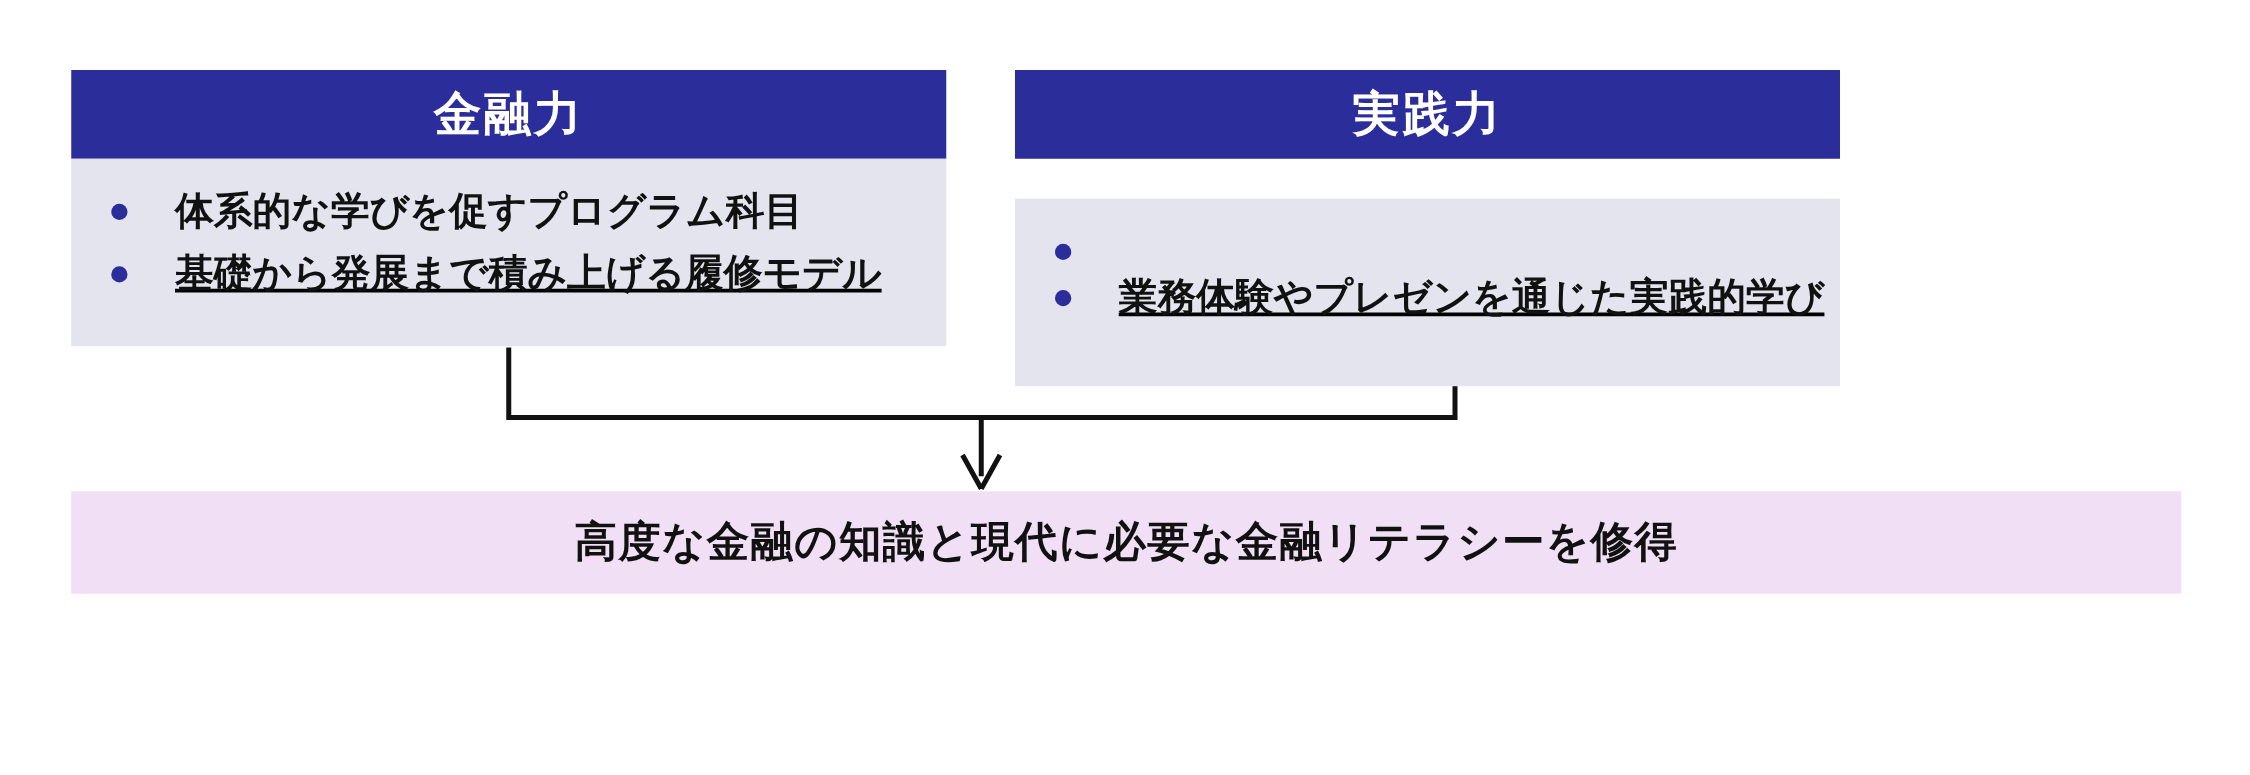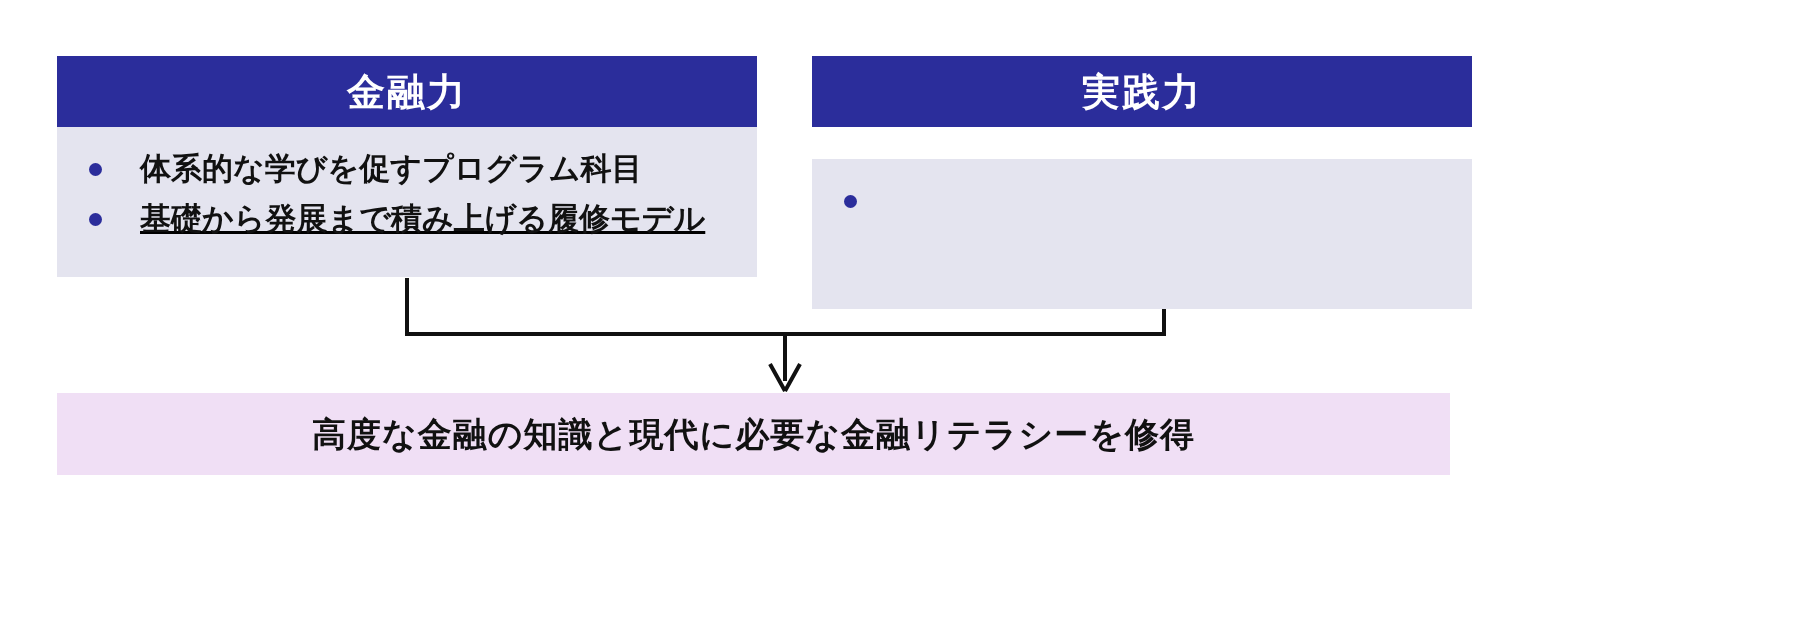--- a/index.html
+++ b/index.html
@@ -87,21 +87,21 @@
     width: 1800px;
     height: 620px;
     pointer-events: none;
   }
 
   
   #result-box {
     position: absolute;
     left: 57px;
     top: 393px;
-    width: 1393px;
+    width: 1688px;
     height: 82px;
     background: #f0dff5;
     display: flex;
     align-items: center;
     justify-content: center;
     box-sizing: border-box;
   }
   #result-text {
     font-size: 34px;
     font-weight: bold;
@@ -141,20 +141,24 @@
   </div>
 
   <div class="pillar" id="pillar-1">
     <div class="pillar-header">
       <span class="pillar-header-title">実践力</span>
     </div>
     <div class="pillar-body">
       <div class="bullet-row">
         <span class="bullet-dot"></span>
       </div>
+      <div class="bullet-row">
+        <span class="bullet-dot"></span>
+        <span class="bullet-text">業務体験やプレゼンを通じた実践的学び</span>
+      </div>
     </div>
   </div>
 
   <div id="result-box">
     <span id="result-text">高度な金融の知識と現代に必要な金融リテラシーを修得</span>
   </div>
 
 </div>
 
 </body></html>

